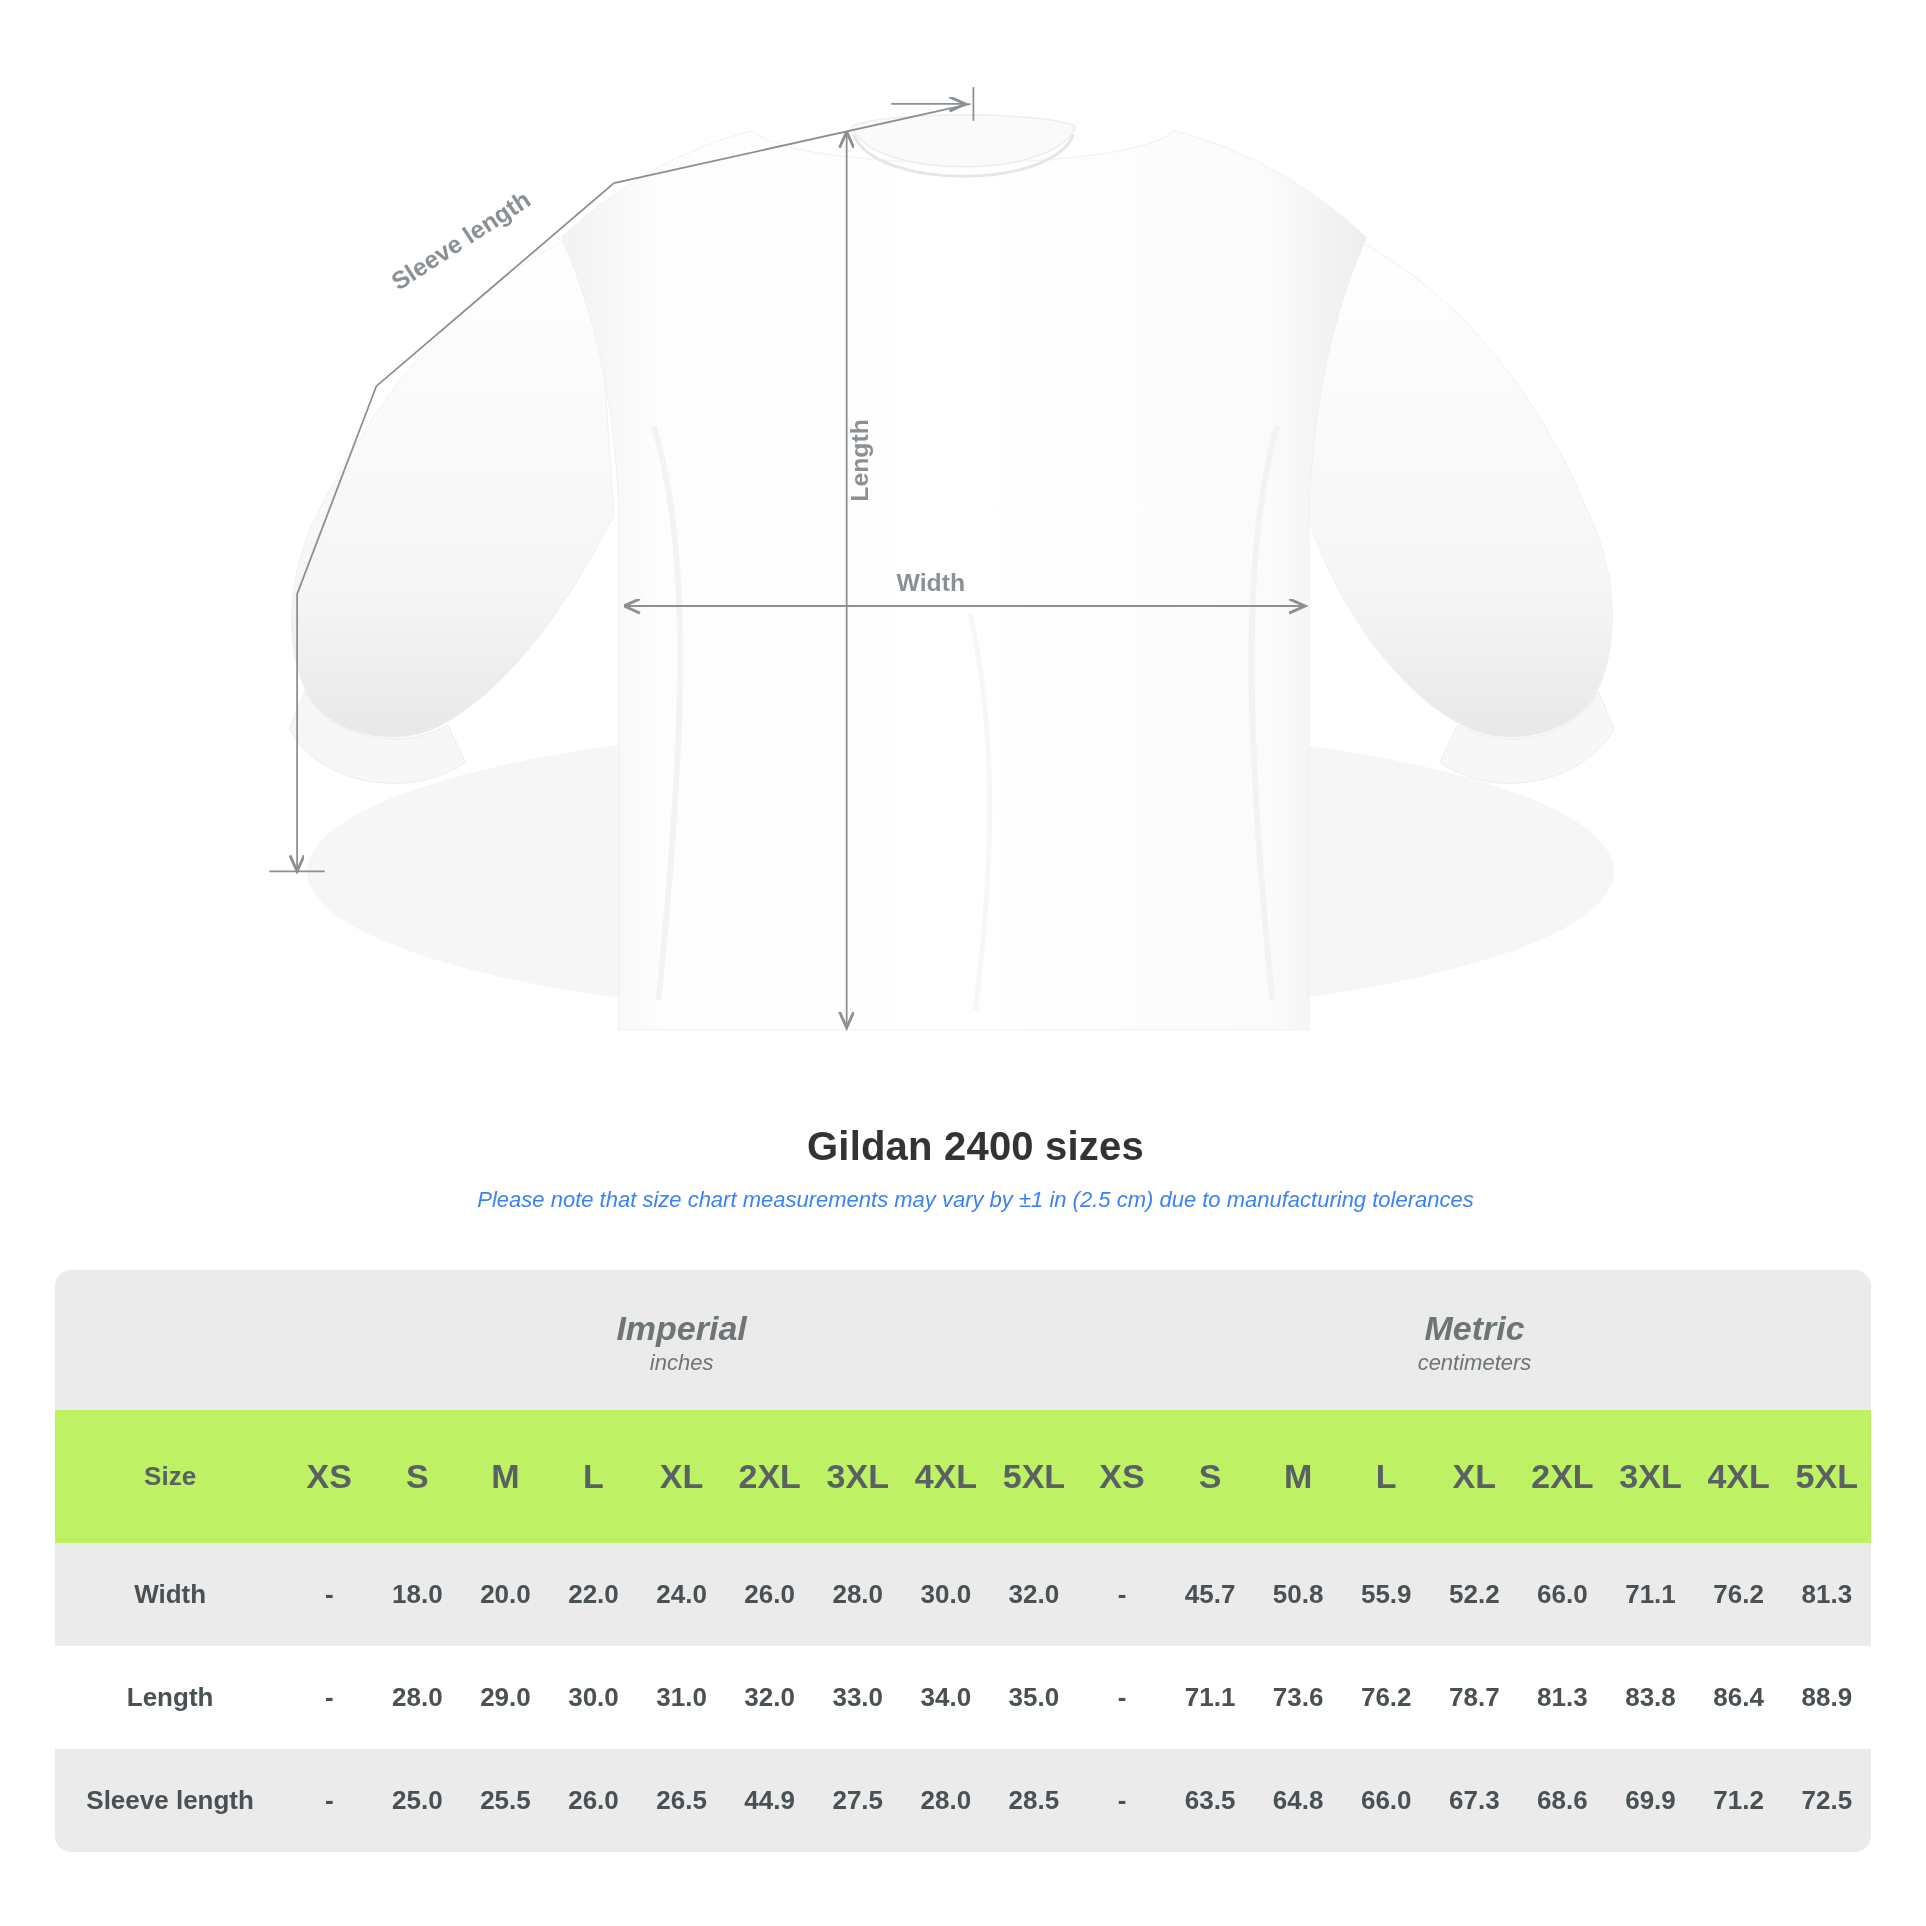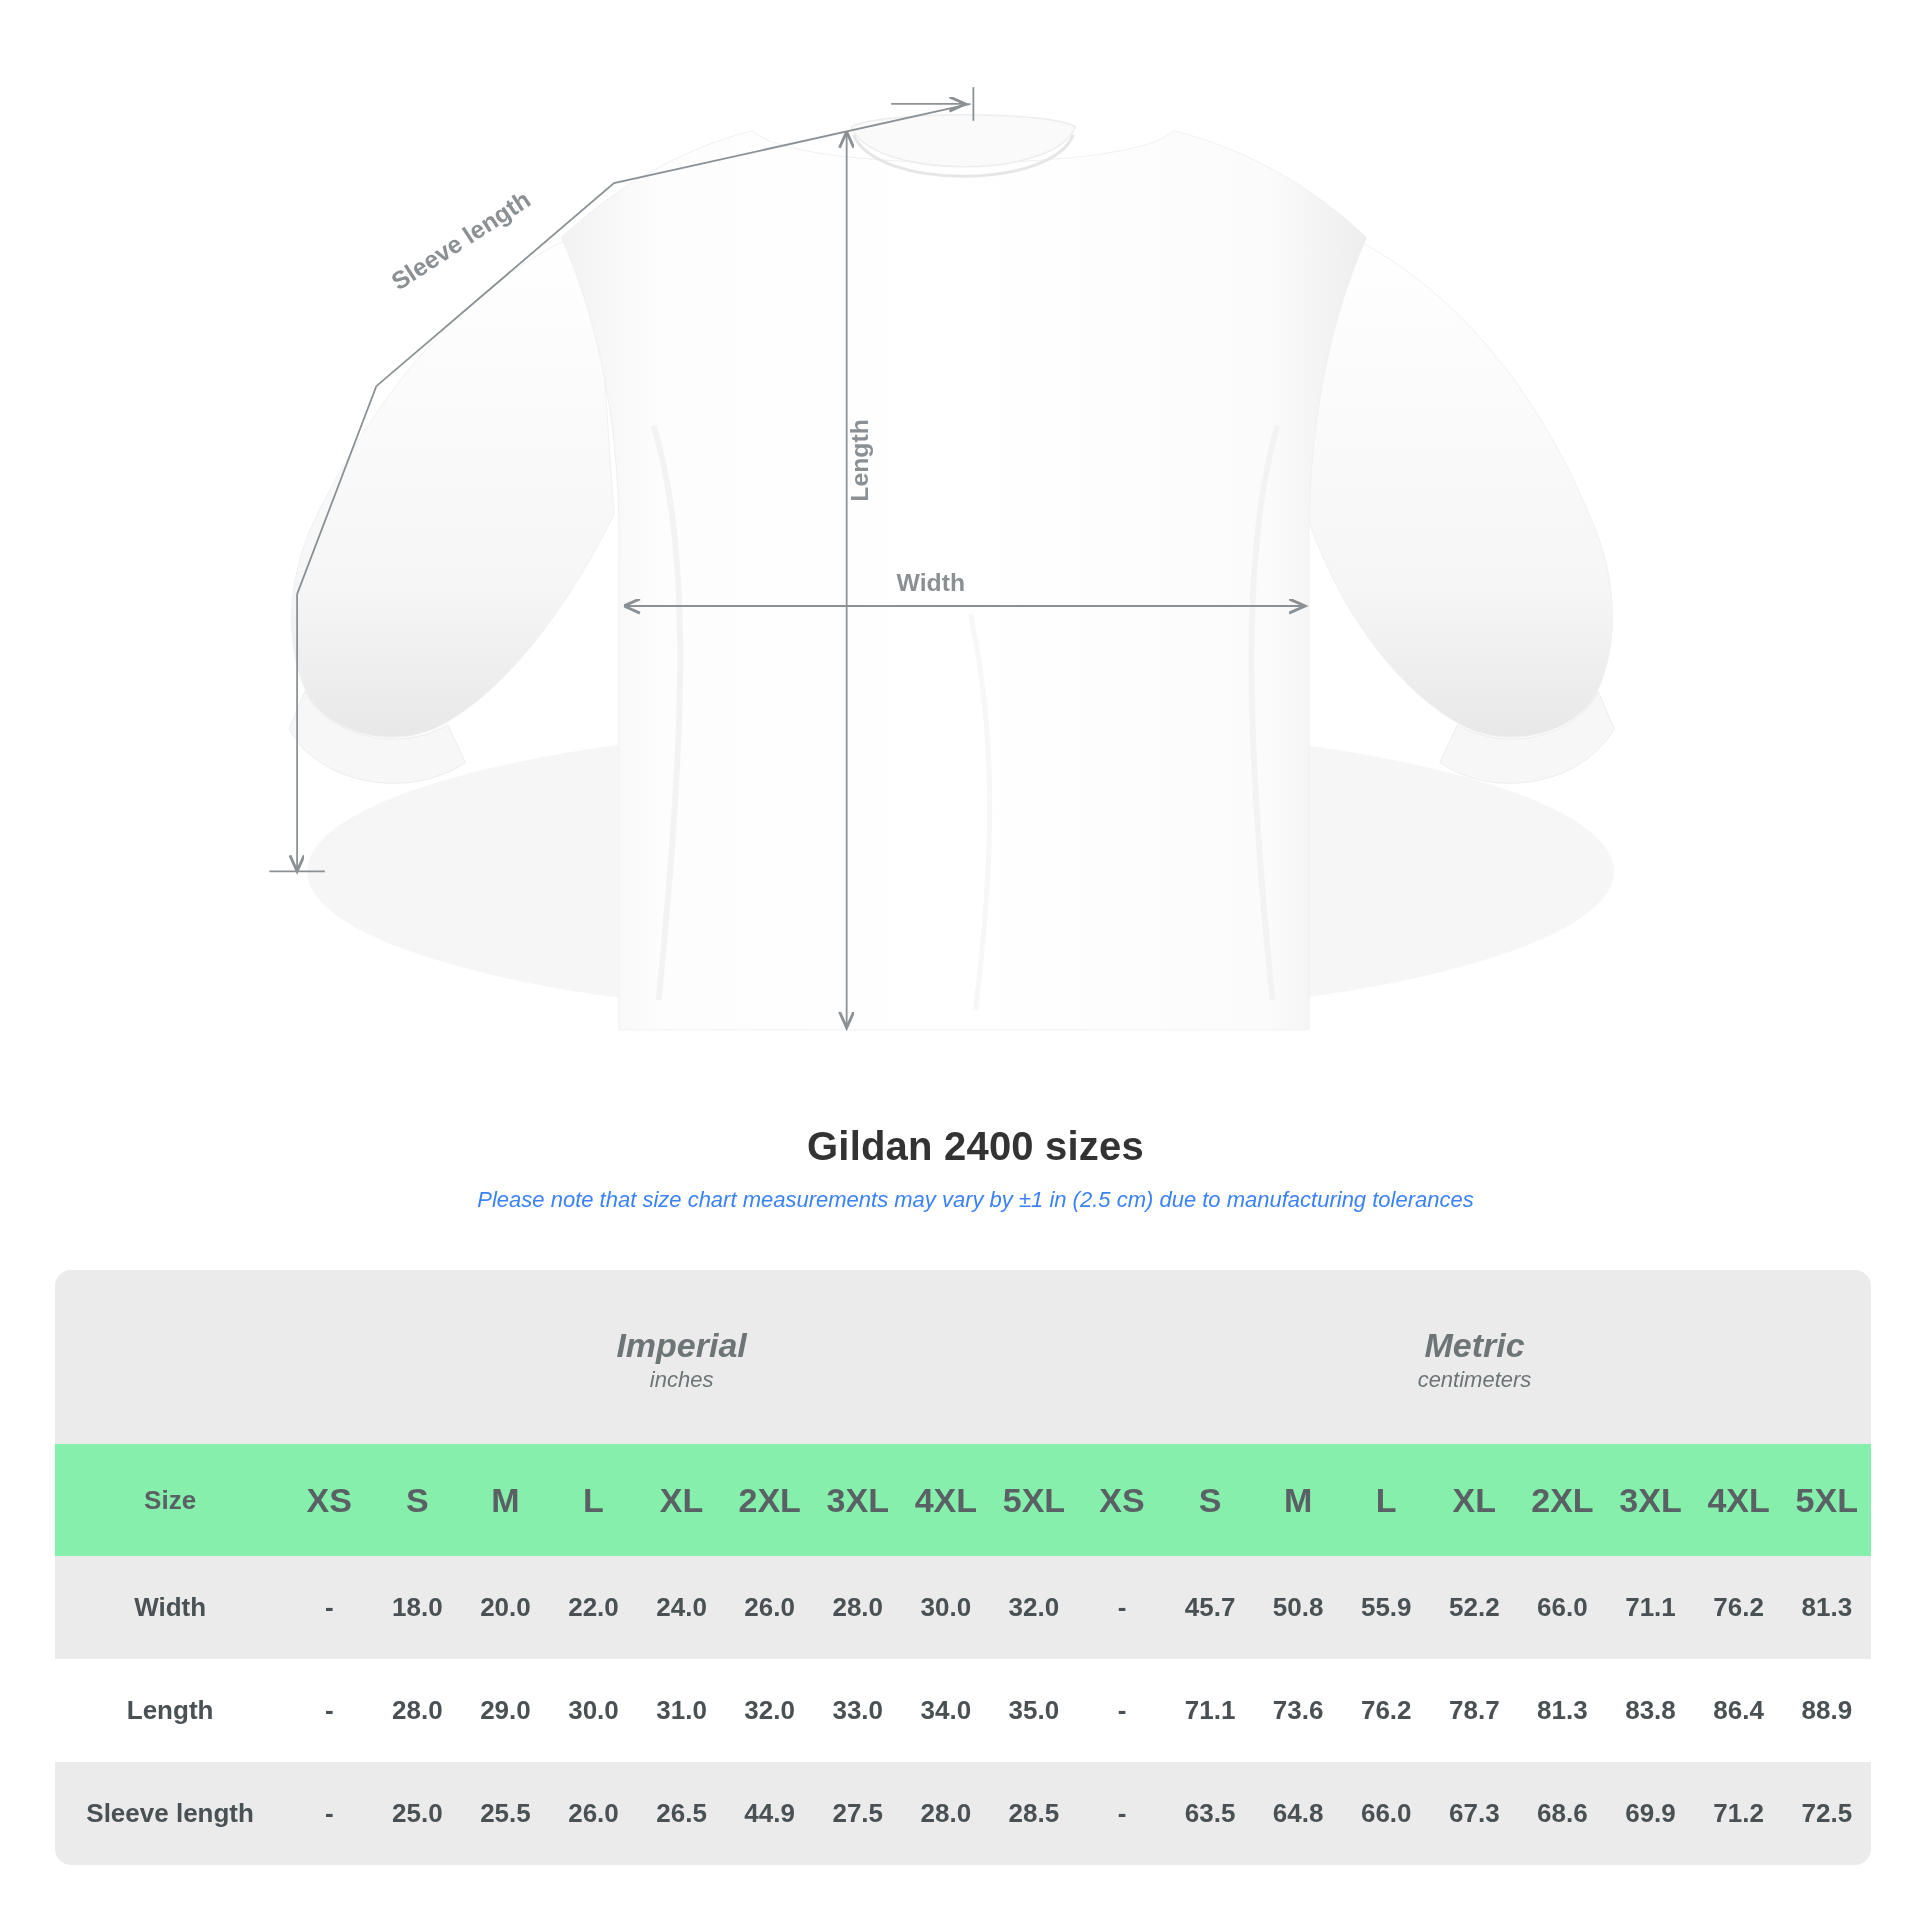--- a/index.html
+++ b/index.html
@@ -60,21 +60,21 @@
     text-align: center;
     vertical-align: middle;
     font-size: 26px;
     font-weight: bold;
     padding: 0;
     border: none;
   }
   
   tr.unit-row td {
     background: #ebebeb;
-    height: 174px;
+    height: 140px;
     padding-top: 4px;
   }
   tr.unit-row td.corner {
     background: #ebebeb;
     border-top-left-radius: 16px;
   }
   tr.unit-row td.corner-right {
     border-top-right-radius: 16px;
   }
   .unit-name {
@@ -87,22 +87,22 @@
   .unit-sub {
     font-size: 22px;
     font-style: italic;
     font-weight: normal;
     color: #6e7577;
     display: block;
     margin-top: 2px;
   }
 
   tr.size-row td {
-    background: #86efac;
-    height: 112px;
+    background: #bef264;
+    height: 133px;
     color: #5a6164;
   }
   tr.data-row-alt td { background: #ebebeb; height: 103px; }
   tr.data-row td { background: #ffffff; height: 103px; }
 
   td.rowlabel {
     color: #4a5154;
     font-weight: bold;
     font-size: 27px;
   }

